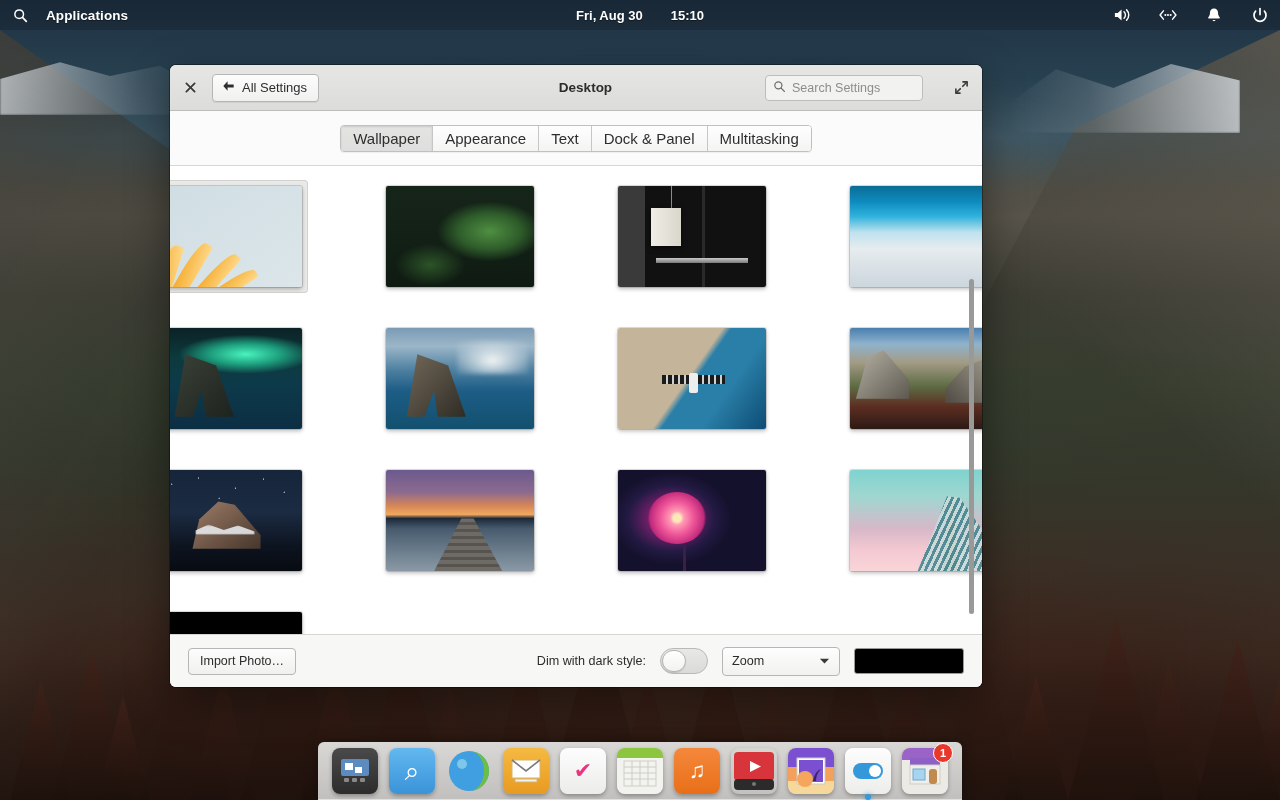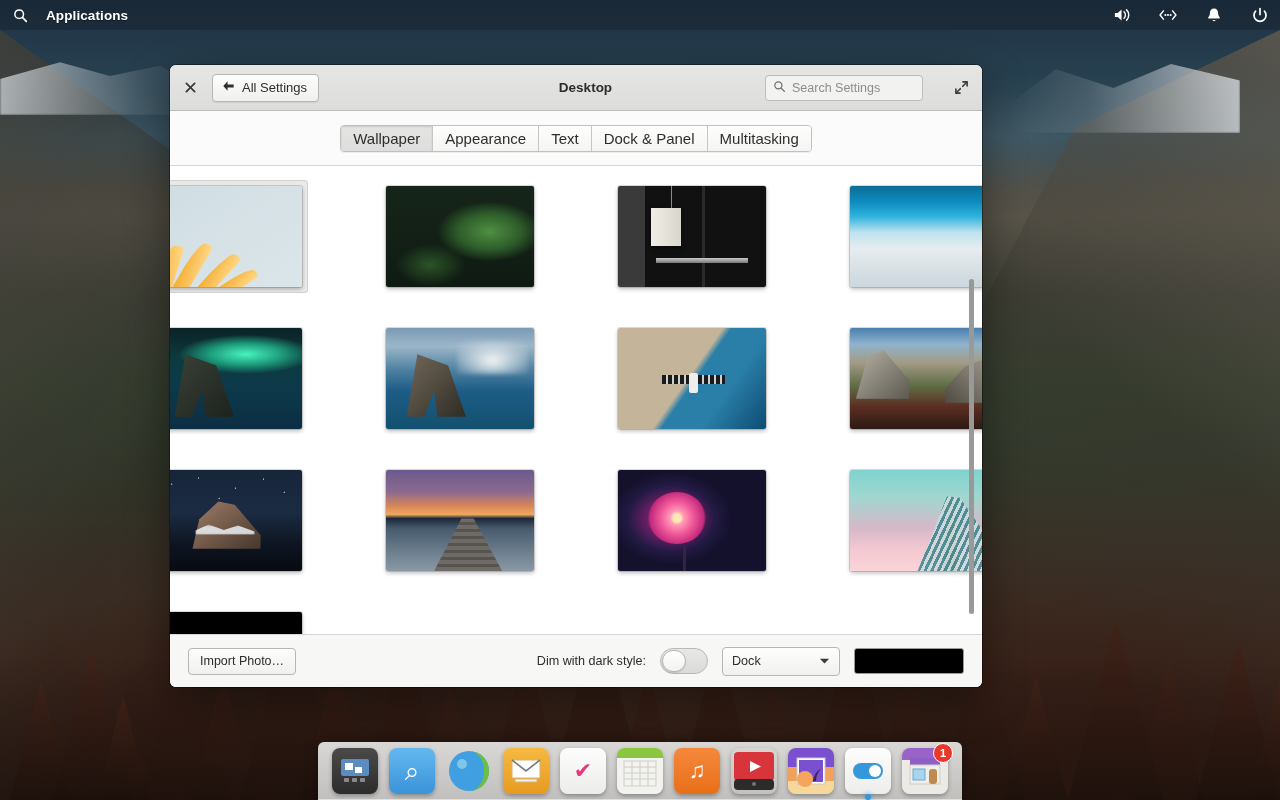--- a/index.html
+++ b/index.html
@@ -364,20 +364,24 @@
   <div id="panel-left">
     <span class="panel-icon">
       <svg width="15" height="15" viewBox="0 0 16 16">
           <circle cx="6.6" cy="6.6" r="4.6" fill="none" stroke="#fff" stroke-width="1.6"></circle>
           <line x1="10.1" y1="10.1" x2="14.2" y2="14.2" stroke="#fff" stroke-width="1.8" stroke-linecap="round"></line>
         </svg>
     </span>
     <span class="label">Applications</span>
   </div>
 
+  <div id="panel-center">
+    <span>Fri, Aug 30</span>
+    <span>15:10</span>
+  </div>
 
   <div id="panel-right">
     <span class="panel-icon">
       <svg width="19" height="16" viewBox="0 0 20 16">
         <path d="M2 6 h3 L9 2.2 v11.6 L5 10 H2 z" fill="#fff"></path>
         <path d="M11.6 4.6 a4.6 4.6 0 0 1 0 6.8" fill="none" stroke="#fff" stroke-width="1.5" stroke-linecap="round"></path>
         <path d="M14.3 2.6 a7.6 7.6 0 0 1 0 10.8" fill="none" stroke="#fff" stroke-width="1.5" stroke-linecap="round"></path>
       </svg>
     </span>
     <span class="panel-icon">
@@ -547,21 +551,21 @@
   <div id="actionbar">
     <div id="import-btn">
       <span>Import Photo…</span>
     </div>
     <div class="spacer"></div>
     <div id="dim-label">Dim with dark style:</div>
     <div id="dim-switch">
       <div class="knob"></div>
     </div>
     <div id="zoom-select">
-      <span>Dock</span>
+      <span>Zoom</span>
       <span>
         <svg width="11" height="8" viewBox="0 0 12 8">
             <path d="M1 1.6 L6 6.6 L11 1.6 z" fill="#3a3a3a"></path>
           </svg>
       </span>
     </div>
     <div id="color-swatch"></div>
   </div>
 </div>
 

